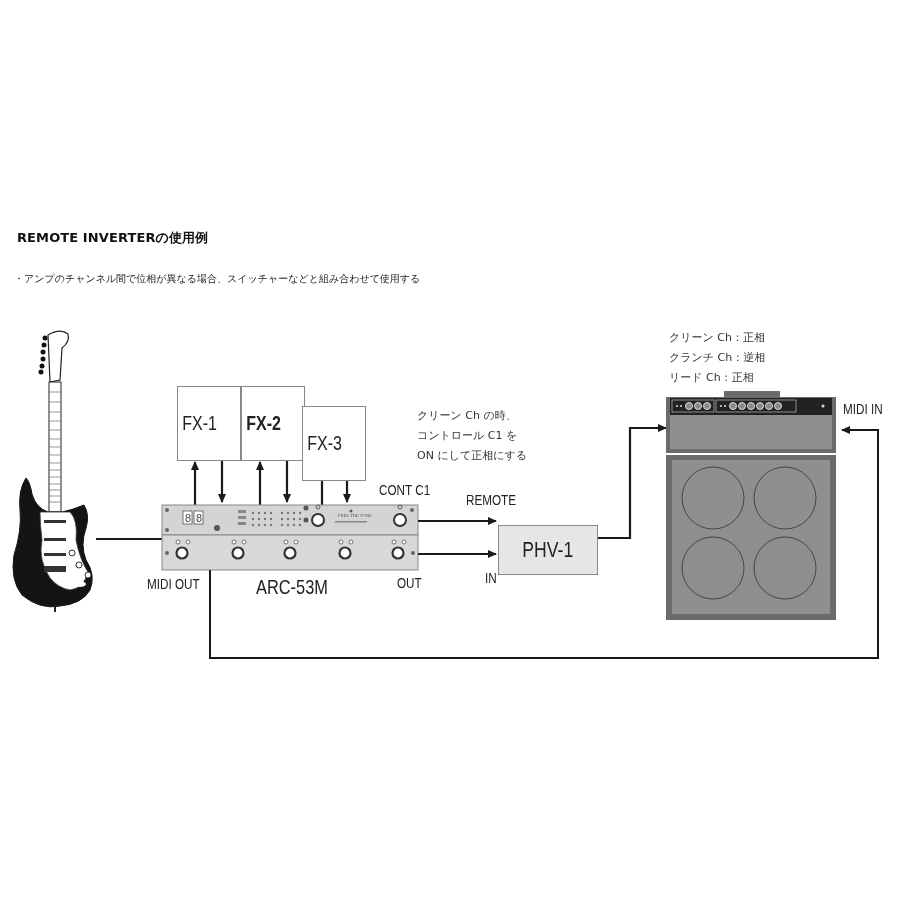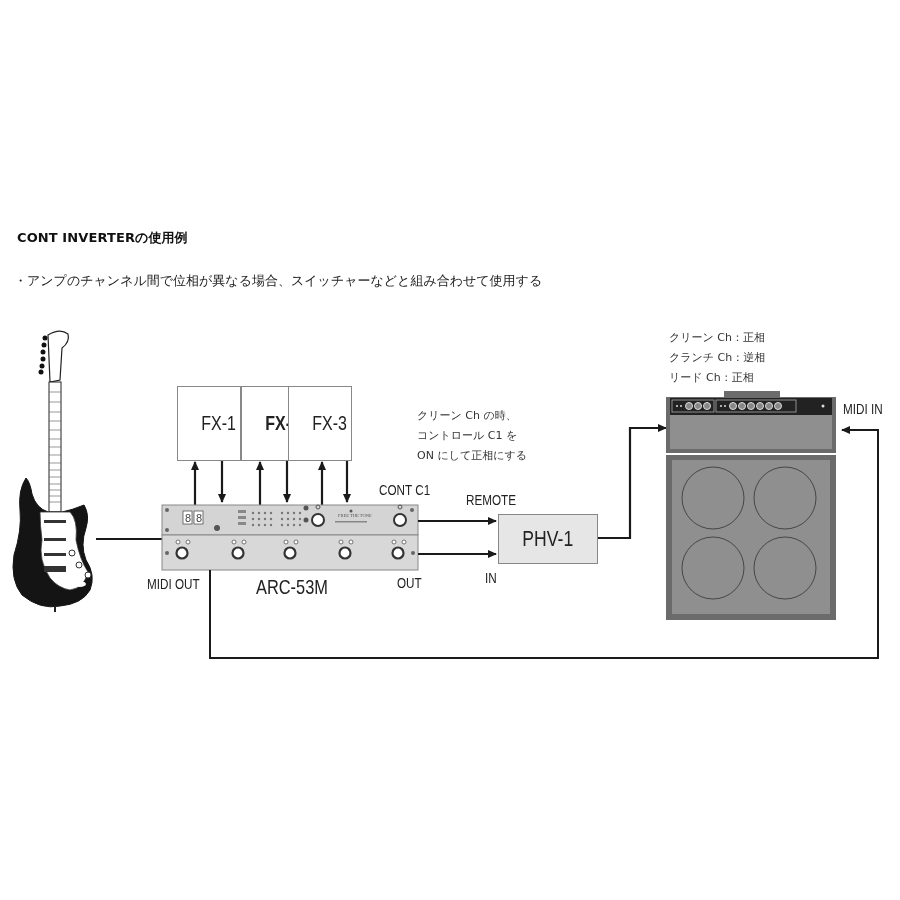--- a/index.html
+++ b/index.html
@@ -1,35 +1,35 @@
 <!DOCTYPE html>
 <html><head>
 <meta charset="utf-8">
 <style>
   html, body { margin:0; padding:0; background:#ffffff; }
   body { width:900px; height:900px; position:relative; overflow:hidden;
          font-family:"DejaVu Sans", sans-serif; color:#222; }
   .abs { position:absolute; }
   .title { left:17px; top:229px; font-size:13px; font-weight:bold; color:#111; letter-spacing:0.1px; }
-  .subtitle { left:14px; top:272px; font-size:13px; color:#222; }
+  .subtitle { left:14px; top:272px; font-size:10px; color:#222; }
   .label-bold { font-family:"Liberation Sans", sans-serif; font-size:15px; transform:scaleX(0.78); transform-origin:left top; color:#222; white-space:nowrap; }
   .label-big { font-family:"Liberation Sans", sans-serif; font-size:21px; transform:scaleX(0.78); transform-origin:left top; color:#222; white-space:nowrap; }
   .note { font-family:"DejaVu Sans", sans-serif; font-size:11px; color:#333; line-height:20px; white-space:nowrap; }
   .fxbox { position:absolute; background:#fff; border:1px solid #888; width:62px; height:73px; top:386px;
-           display:flex; align-items:center; justify-content:flex-end; }
+           display:flex; align-items:center; justify-content:flex-start; }
   .fxbox span { font-family:"Liberation Sans", sans-serif; font-size:20px; transform:scaleX(0.8); color:#222; }
-  .phv { position:absolute; left:498px; top:514px; width:98px; height:48px; background:#e6e6e6; border:1px solid #888;
+  .phv { position:absolute; left:498px; top:525px; width:98px; height:48px; background:#e6e6e6; border:1px solid #888;
          display:flex; align-items:center; justify-content:center; }
   .phv span { font-family:"Liberation Sans", sans-serif; font-size:22px; transform:scaleX(0.8); color:#222; }
   svg { position:absolute; left:0; top:0; }
 </style>
 </head>
 <body>
 
-<div class="abs title">CONT INVERTERの使用例</div>
+<div class="abs title">REMOTE INVERTERの使用例</div>
 <div class="abs subtitle">・アンプのチャンネル間で位相が異なる場合、スイッチャーなどと組み合わせて使用する</div>
 
 <svg width="900" height="900" viewBox="0 0 900 900">
   <defs>
     <marker id="arr" markerWidth="10" markerHeight="10" refX="8" refY="5" orient="auto" markerUnits="userSpaceOnUse">
       <path d="M0,1 L9,5 L0,9 Z" fill="#1a1a1a"></path>
     </marker>
   </defs>
 
   <g>
@@ -206,21 +206,21 @@
     </g>
   </g>
 </svg>
 
 <div class="fxbox" style="left:177px;">
   <span>FX-1</span>
 </div>
 <div class="fxbox" style="left:241px;font-weight:bold;">
   <span>FX-2</span>
 </div>
-<div class="fxbox" style="left:288px;">
+<div class="fxbox" style="left:302px;margin-top:20px;">
   <span>FX-3</span>
 </div>
 
 <div class="phv">
   <span>PHV-1</span>
 </div>
 
 <div class="abs label-bold" style="left:147px; top:575px;">MIDI OUT</div>
 <div class="abs label-big" style="left:256px; top:575px;">ARC-53M</div>
 <div class="abs label-bold" style="left:397px; top:574px;">OUT</div>

